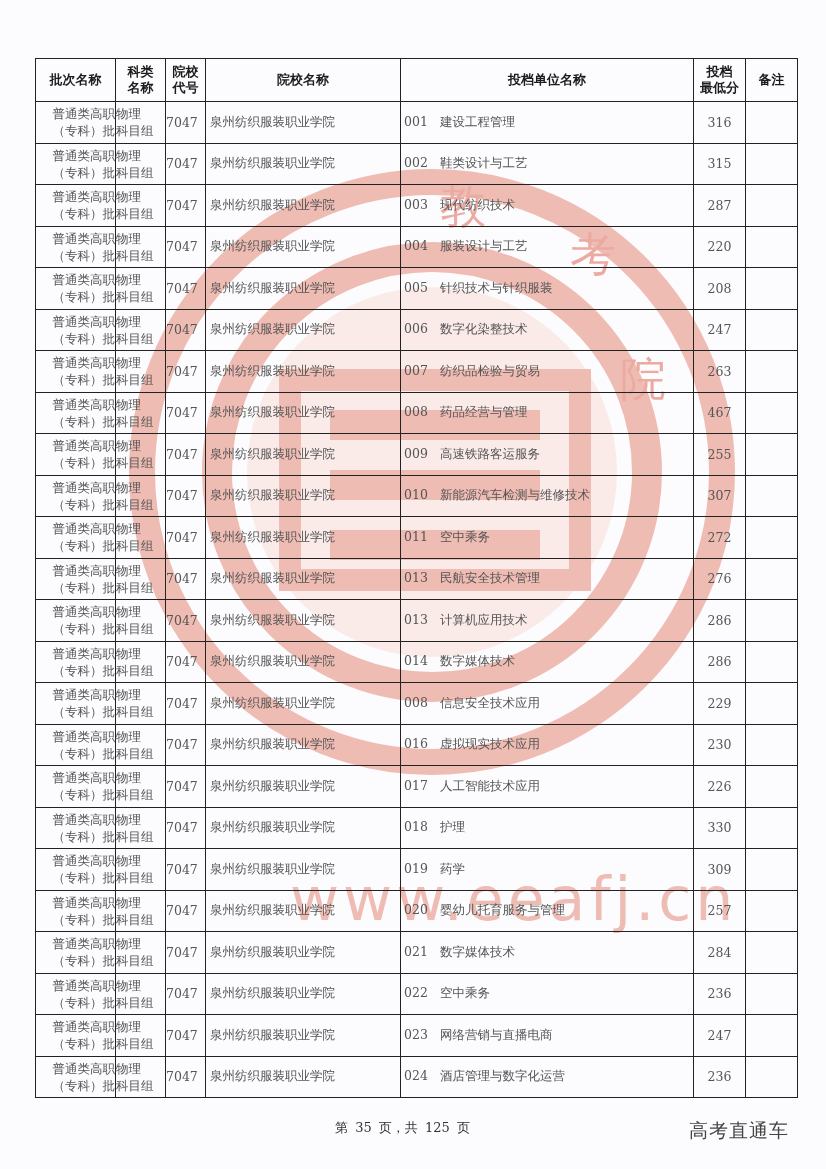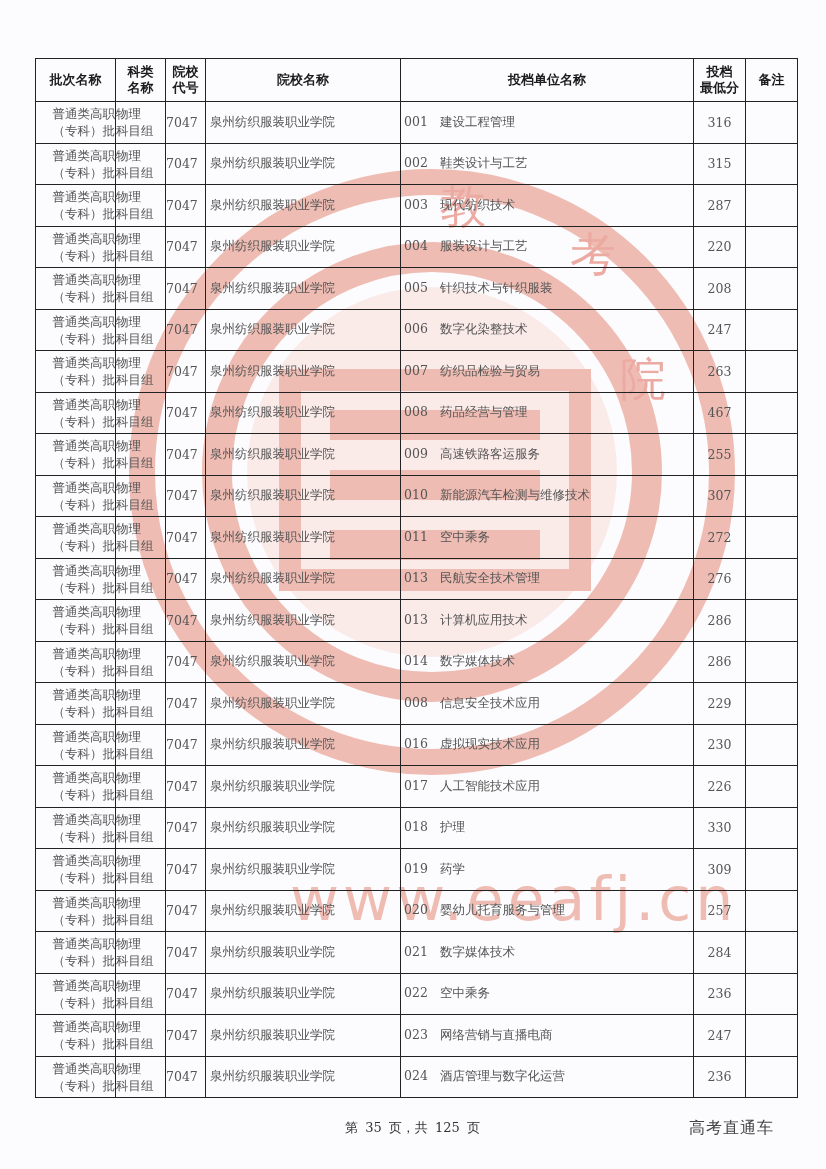--- a/index.html
+++ b/index.html
@@ -16,22 +16,22 @@
   table.grid td, table.grid th { border:1.6px solid #222; padding:0; overflow:hidden; white-space:nowrap; }
   table.grid th { height:42px; font-weight:bold; font-size:13px; color:#1c1c1c; text-align:center; line-height:16px; }
   table.grid td { height:40.5px; font-size:12.5px; color:#555; }
   .c-batch { text-align:right; line-height:17px; font-size:12.5px; }
   .c-subj { text-align:left; line-height:17px; }
   .c-code { text-align:left; }
   .c-school { padding-left:4px !important; }
   .c-unit { padding-left:3px !important; }
   .c-unit .ucode { display:inline-block; width:36px; }
   .c-score { text-align:center; }
-  .footer-page { position:absolute; left:345px; top:1119px; font-size:13px; color:#333; z-index:2; word-spacing:3px; }
-  .footer-brand { position:absolute; left:689px; top:1118px; font-family:Liberation Sans, sans-serif; font-size:16px; color:#444; z-index:2; letter-spacing:1px; }
+  .footer-page { position:absolute; left:335px; top:1119px; font-size:13px; color:#333; z-index:2; word-spacing:3px; }
+  .footer-brand { position:absolute; left:689px; top:1118px; font-family:Liberation Sans, sans-serif; font-size:19px; color:#444; z-index:2; letter-spacing:1px; }
 </style>
 </head>
 <body>
 
 <div class="page"></div>
 
 <svg class="watermark" viewBox="0 0 826 1169">
   <g opacity="0.55">
     <circle cx="432" cy="472" r="290" fill="none" stroke="#e58a78" stroke-width="26"></circle>
     <circle cx="432" cy="472" r="215" fill="none" stroke="#e58a78" stroke-width="30"></circle>

